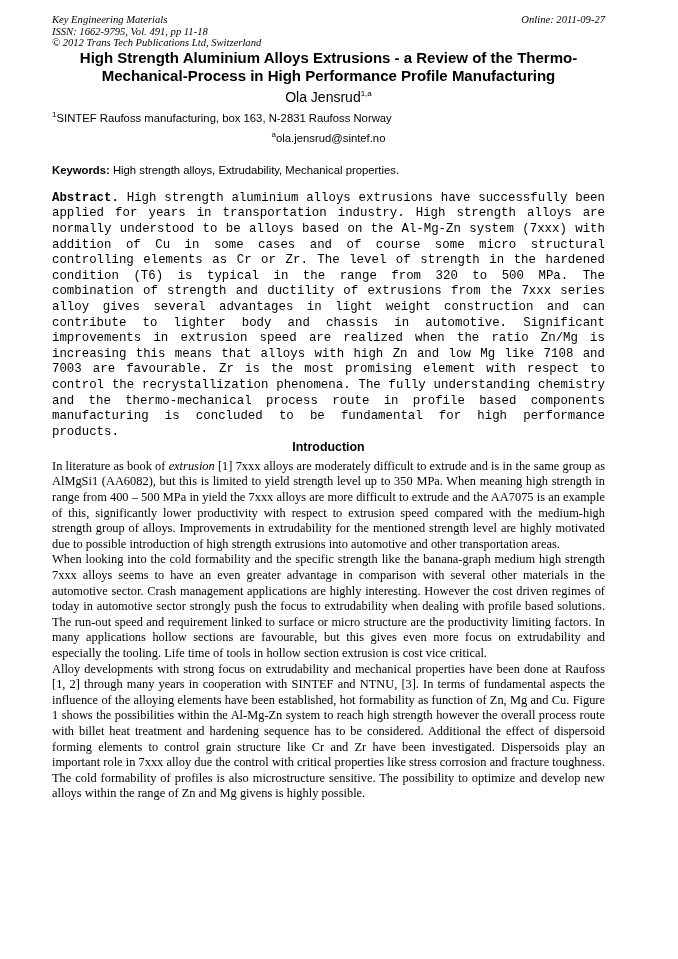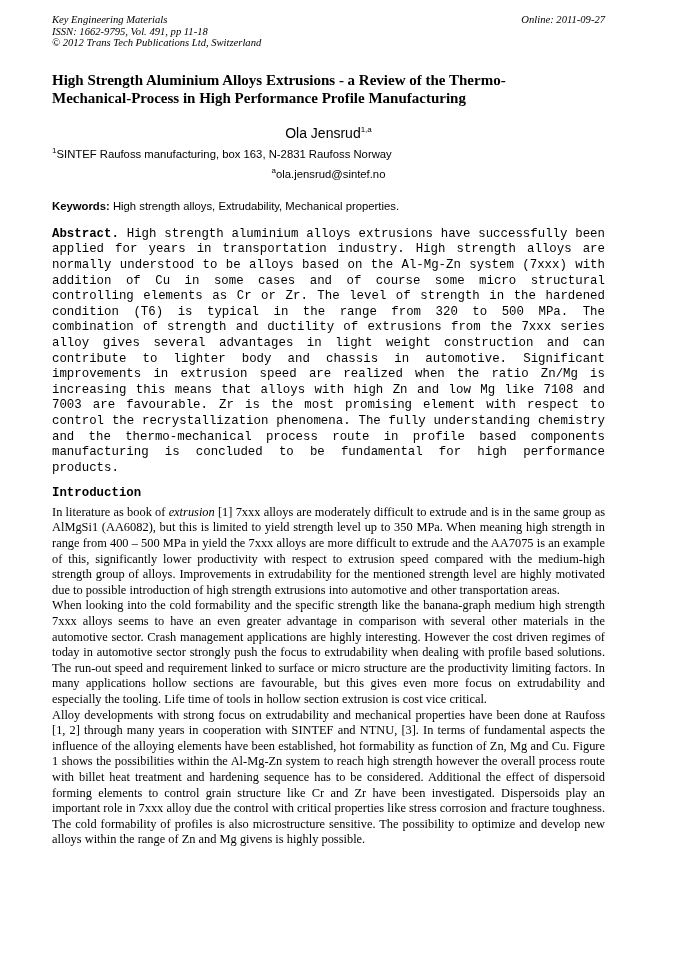--- a/index.html
+++ b/index.html
@@ -1,29 +1,29 @@
 <!DOCTYPE html>
 <html><head>
 <meta charset="utf-8">
 <style>
   html, body { margin: 0; padding: 0; background: #ffffff; }
   body { width: 678px; height: 959px; position: relative; overflow: hidden; color: #000; }
   .page { position: absolute; left: 52px; top: 14px; width: 553px; }
   .header { position: relative; font-family: "Liberation Serif", serif; font-style: italic; font-size: 10.6px; line-height: 11.6px; }
   .header .online { position: absolute; right: 0; top: 0; }
-  .title { font-family: Liberation Serif, serif; font-weight: bold; font-size: 15px; line-height: 18px; margin-top: 22px; }
-  .author { font-family: "Liberation Sans", sans-serif; font-size: 14px; text-align: center; margin-top: 17px; line-height: 18px; }
+  .title { font-family: Liberation Sans, sans-serif; font-weight: bold; font-size: 15px; line-height: 18px; text-align: center; }
+  .author { font-family: "Liberation Sans", sans-serif; font-size: 14px; text-align: center; margin-top: 3px; line-height: 18px; }
   .author sup, .affil sup, .email sup { font-size: 8px; vertical-align: super; line-height: 0; }
   .affil { font-family: "Liberation Sans", sans-serif; font-size: 11.3px; margin-top: 5px; line-height: 14px; }
   .email { font-family: "Liberation Sans", sans-serif; font-size: 11.3px; text-align: center; margin-top: 6px; line-height: 14px; }
   .keywords { font-family: "Liberation Sans", sans-serif; font-size: 11.3px; margin-top: 18px; line-height: 14px; }
   .keywords b { font-weight: bold; }
   .body-text { font-family: "Liberation Serif", serif; font-size: 12.4px; line-height: 15.6px; text-align: justify; }
   .abstract { margin-top: 14px; font-family: Liberation Mono, monospace; }
-  .section-heading { font-family: Liberation Mono, monospace; font-weight: bold; font-size: 12.4px; line-height: 15.6px; margin-top: 10px; margin-bottom: 3px; }
+  .section-heading { font-family: Liberation Sans, sans-serif; font-weight: bold; font-size: 12.4px; line-height: 15.6px; margin-bottom: 3px; text-align: center; }
   p { margin: 0; }
 </style>
 </head>
 <body>
 
 <div class="page">
 
   <div class="header">
     <div>Key Engineering Materials</div>
     <div>ISSN: 1662-9795, Vol. 491, pp 11-18</div>

